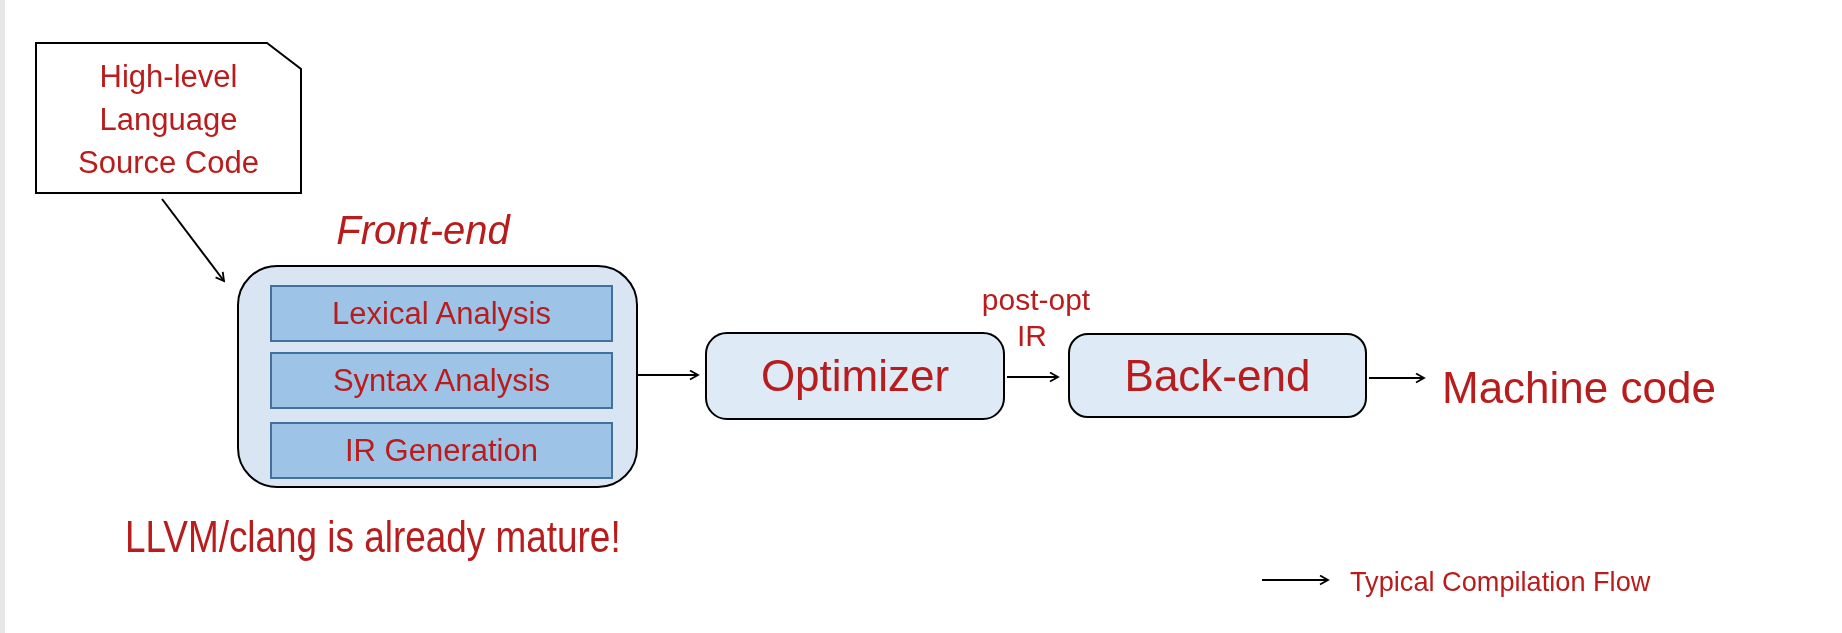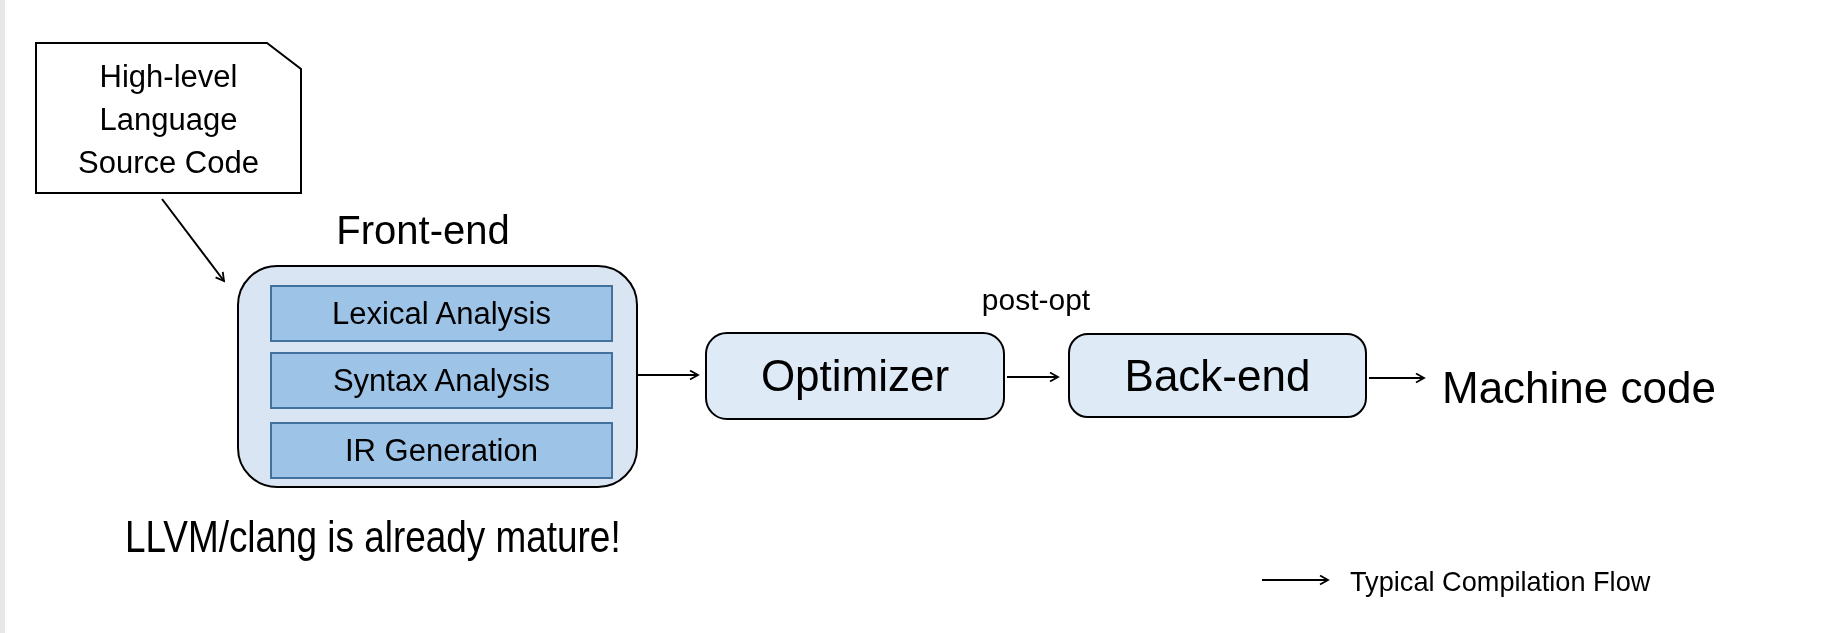--- a/index.html
+++ b/index.html
@@ -3,21 +3,21 @@
 <meta charset="utf-8">
 <style>
   html, body { margin: 0; padding: 0; background: #ffffff; }
   #stage {
     position: relative;
     width: 1842px;
     height: 633px;
     background: #ffffff;
     overflow: hidden;
     font-family: "Liberation Sans", sans-serif;
-    color: #000000;
+    color: #b91c1c;
   }
   .left-strip {
     position: absolute; left: 0; top: 0;
     width: 5px; height: 633px;
     background: #e7e7e7;
   }
   .abs { position: absolute; }
 
   
   .doc-text {
@@ -42,21 +42,21 @@
     border: 2.5px solid #41719c;
     display: flex; align-items: center; justify-content: center;
     font-size: 31px;
   }
   .stage-box.s0 { top: 285px; text-align: right; }
   .stage-box.s1 { top: 352px; }
   .stage-box.s2 { top: 422px; }
 
   .frontend-label {
     left: 323px; top: 206px; width: 200px; height: 48px;
-    font-size: 40px; line-height: 48px; text-align: center;
+    font-size: 40px; line-height: 48px; text-align: center; font-style: italic;
   }
 
   
   .node {
     box-sizing: border-box;
     background: #deeaf6;
     border: 2px solid #000000;
     display: flex; align-items: center; justify-content: center;
     font-size: 44px;
   }
@@ -124,20 +124,21 @@
   <div class="abs frontend-label">Front-end</div>
   <div class="abs frontend-group"></div>
   <div class="abs stage-box s0">Lexical Analysis</div>
   <div class="abs stage-box s1">Syntax Analysis</div>
   <div class="abs node optimizer">Optimizer</div>
 
   <div class="abs stage-box s2">IR Generation</div>
   <div class="abs edge-label-1">post-opt</div>
 
   <div class="abs node backend">Back-end</div>
+  <div class="abs edge-label-2">IR</div>
 
   <div class="abs machine-code">Machine code</div>
 
   <div class="abs note">
     <span>LLVM/clang is already mature!</span>
   </div>
 
   <div class="abs legend-label">
     <span>Typical Compilation Flow</span>
   </div>

